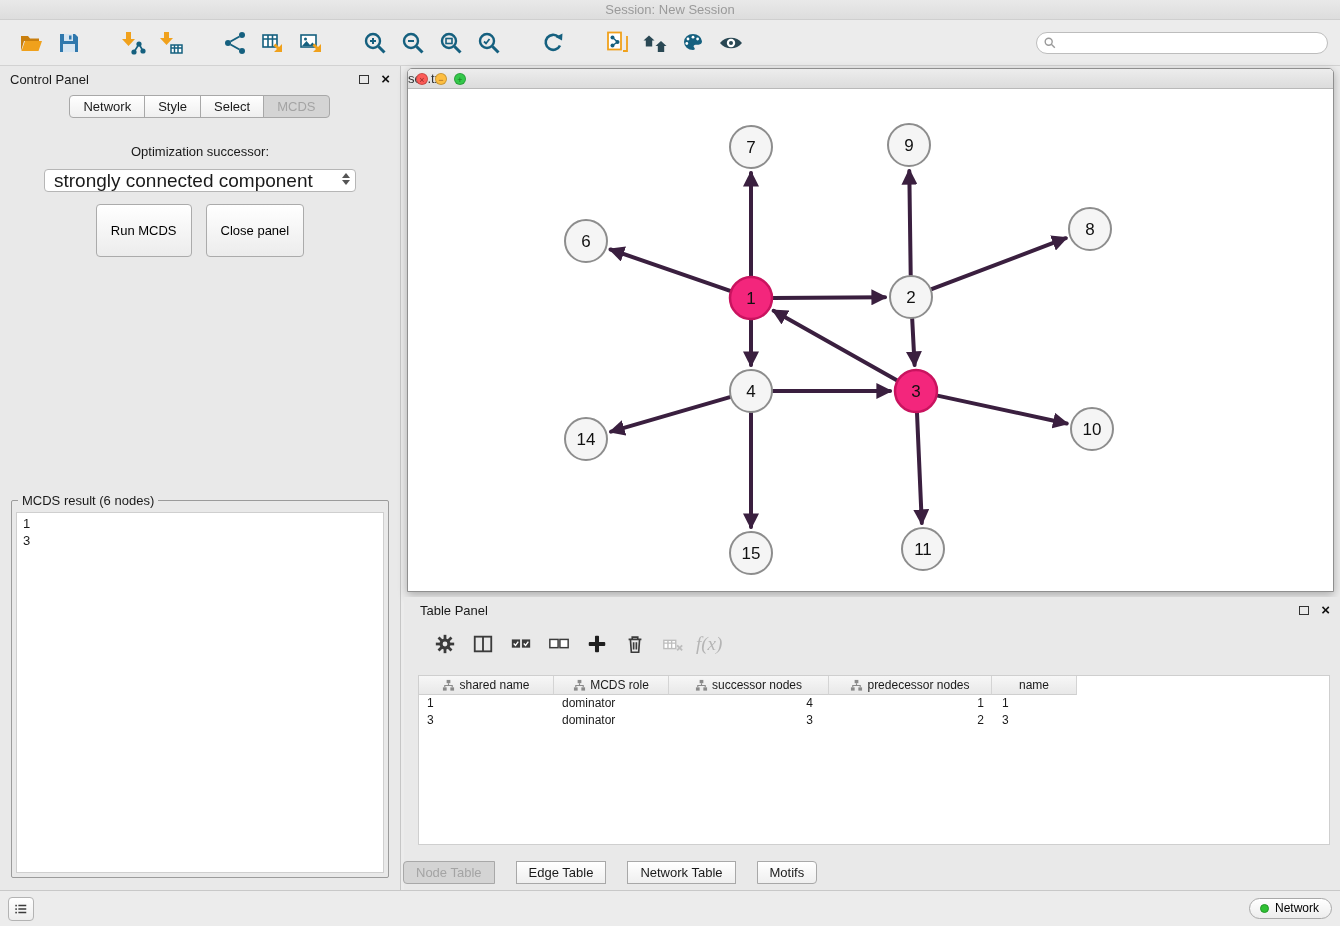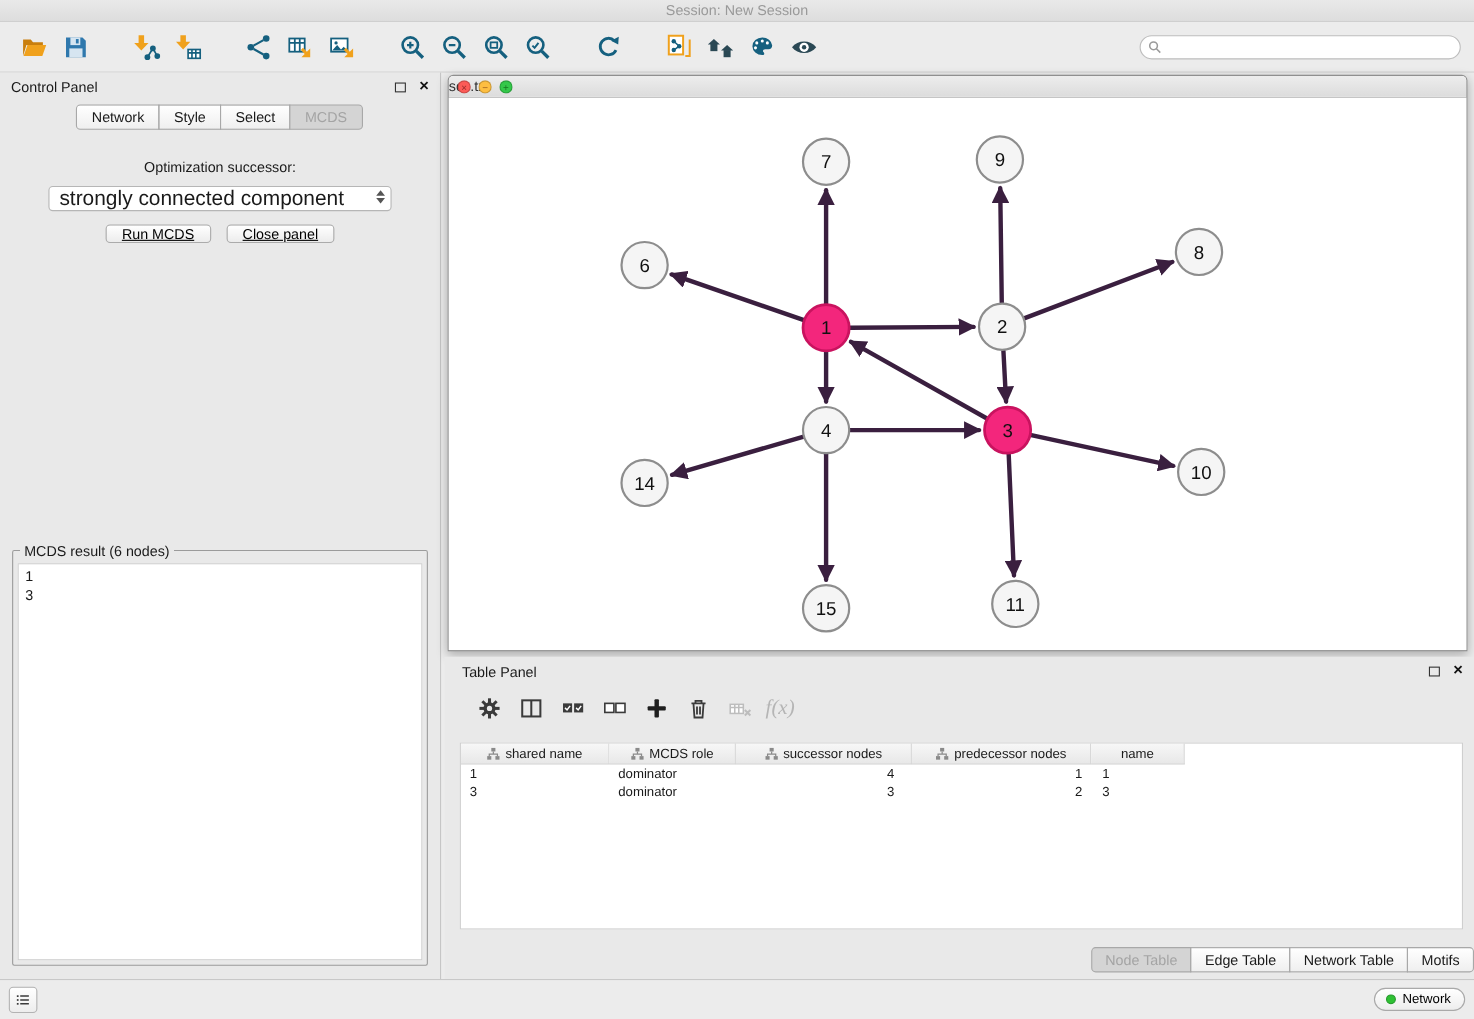--- a/index.html
+++ b/index.html
@@ -40,22 +40,22 @@
 
   .opt-label { text-align:center; font-size:13px; margin-top:26px; }
   .dropdown { margin:10px 44px 0 44px; height:23px; background:#fff; border:1px solid #b6b6b6;
     border-radius:4px; display:flex; align-items:center; padding-left:9px; font-size:19px; cursor:pointer; position:relative; }
   .dd-stepper { position:absolute; right:5px; top:3px; display:flex; flex-direction:column; gap:2px; }
   .dd-stepper i { width:0; height:0; border-left:4px solid transparent; border-right:4px solid transparent; display:block; }
   .dd-up { border-bottom:5px solid #555; }
   .dd-down { border-top:5px solid #555; }
 
   .cp-buttons { display:flex; justify-content:center; gap:14px; margin-top:12px; }
-  .btn { font-size:13px; padding:0 14px; border:1px solid #ababab; border-radius:4px;
-    background:linear-gradient(#ffffff,#ececec); cursor:pointer;text-decoration:underline; }
+  .btn { font-size:13px; padding:18px 14px; border:1px solid #ababab; border-radius:4px;
+    background:linear-gradient(#ffffff,#ececec); cursor:pointer; }
 
   .result-box { position:absolute; left:11px; right:11px; top:427px; bottom:12px;
     border:1px solid #9b9b9b; border-radius:2px; padding:4px; }
   .result-box legend { font-size:13px; padding:0 4px; margin-left:2px; }
   .result-inner { background:#fff; border:1px solid #cfcfcf; width:100%; height:100%;
     font-size:13px; padding:2px 6px; line-height:17px; overflow:auto; }
 
   
   .network-window { position:absolute; left:407px; top:68px; width:927px; height:524px;
     border:1px solid #8f8f8f; border-radius:5px 5px 0 0; background:#fff;
@@ -89,21 +89,21 @@
     border-bottom:1px solid #cfcfcf; font-size:12px; cursor:pointer; }
   .th svg { width:13px; height:13px; }
   .trow { display:flex; height:17px; font-size:12px; cursor:default; }
   .tcell { padding-top:1px; white-space:nowrap; overflow:hidden; }
   .c0 { width:135px; } .c1 { width:115px; } .c2 { width:160px; } .c3 { width:163px; } .c4 { width:85px; }
   .tcell.c0 { padding-left:8px; } .tcell.c1 { padding-left:8px; }
   .tcell.c2 { text-align:right; padding-right:16px; }
   .tcell.c3 { text-align:right; padding-right:8px; }
   .tcell.c4 { padding-left:10px; }
 
-  .tp-tabs { position:absolute; left:0; right:0; bottom:6px; display:flex; justify-content:flex-end; }
+  .tp-tabs { position:absolute; left:0; right:0; bottom:6px; display:flex; justify-content:flex-start;gap:22px; }
   .tp-tab { font-size:13px; padding:3px 12px; border:1px solid #a8a8a8; margin-left:-1px;
     background:linear-gradient(#ffffff,#efefef); cursor:pointer; }
   .tp-tab:first-child { border-radius:4px 0 0 4px; }
   .tp-tab:last-child { border-radius:0 4px 4px 0; }
   .tp-tab.active { background:#d4d4d4; color:#a4a4a4; }
 
   
   .statusbar { position:absolute; left:0; right:0; bottom:0; height:36px;
     background:#ececec; border-top:1px solid #c8c8c8; display:flex; align-items:center; padding:0 8px; }
   .list-btn { width:26px; height:24px; border:1px solid #b3b3b3; border-radius:4px;

